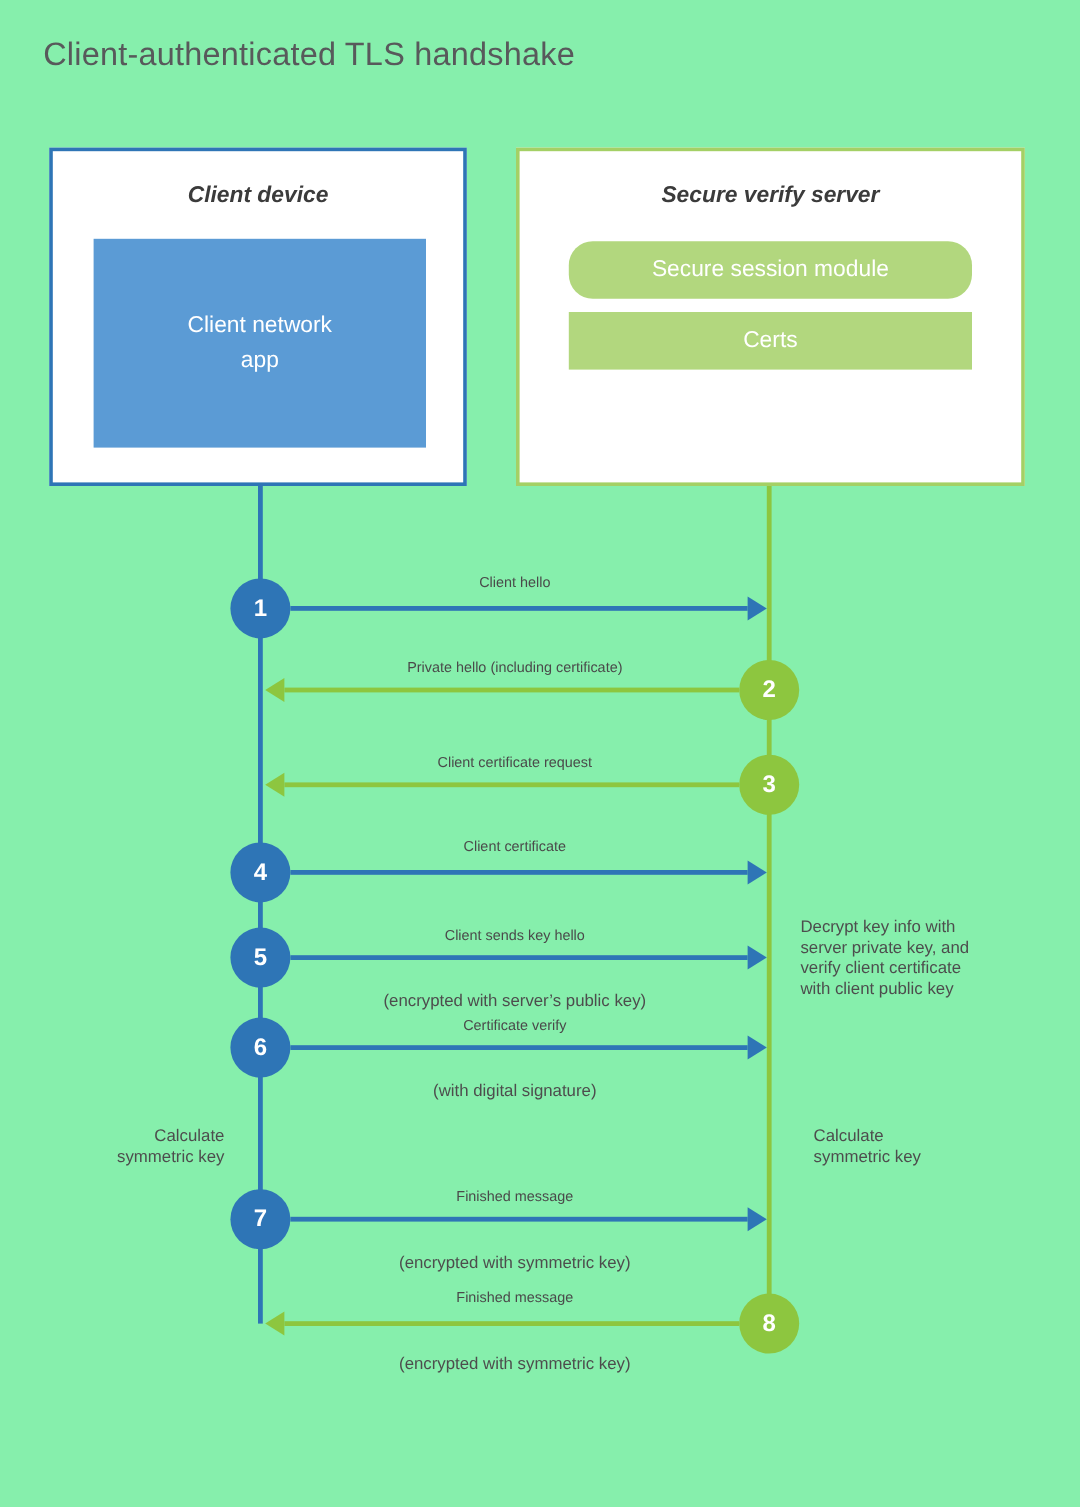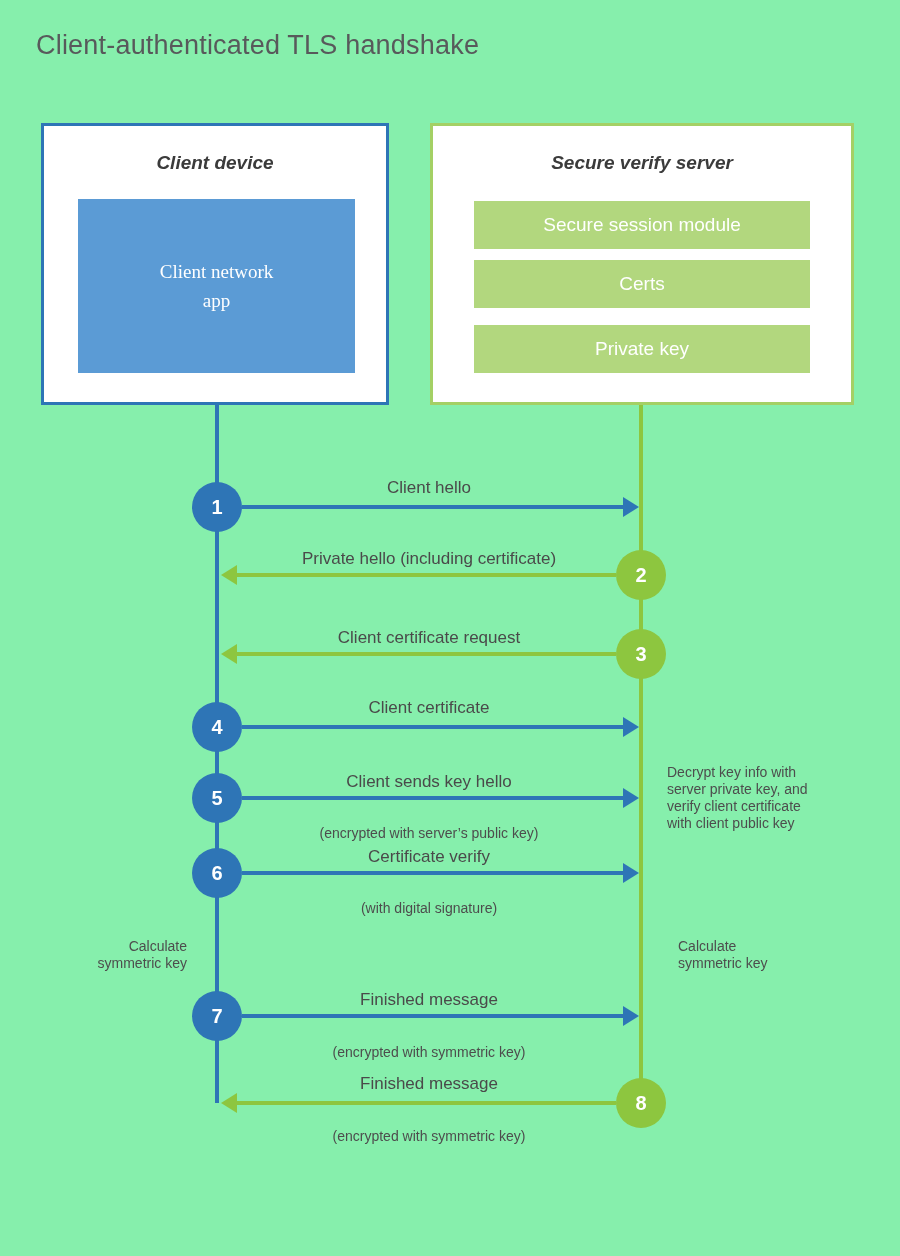--- a/index.html
+++ b/index.html
@@ -15,49 +15,49 @@
   .actor-box { position:absolute; top:123px; height:282px; background:#ffffff; box-sizing:border-box; }
   .client-box { left:41px;  width:348px; border:3px solid #2e75b6; }
   .server-box { left:430px; width:424px; border:3px solid #a4d065; }
   .actor-title {
     position:absolute; left:0; right:0; top:26px; text-align:center;
     font-size:19px; font-weight:700; color:#3b3b3b;font-style:italic;
   }
   .client-app {
     position:absolute; left:78px; top:199px; width:277px; height:174px;
     background:#5b9bd5; display:flex; align-items:center; justify-content:center;
-    color:#ffffff; font-size:19px; line-height:29px; text-align:center; white-space:pre-line;font-family:Liberation Serif, serif;
+    color:#ffffff; font-size:19px; line-height:29px; text-align:center; white-space:pre-line;
   }
   .server-bar {
     position:absolute; left:474px; width:336px; height:48px; background:#b2d77e;
     display:flex; align-items:center; justify-content:center;
     color:#ffffff; font-size:19px;
   }
-  .bar-1 { top:201px; } .bar-2 { top:260px; } .bar-3 { top:325px; }
+  .bar-1 { top:201px;border-radius:20px; } .bar-2 { top:260px; } .bar-3 { top:325px; }
   
   .lifeline { position:absolute; top:405px; width:4px; height:698px; }
   .lifeline-client { left:215px; background:#2e75b6; }
   .lifeline-server { left:639px; background:#8dc63f; }
   
   .circle {
     position:absolute; width:50px; height:50px; border-radius:50%;
     display:flex; align-items:center; justify-content:center;
     color:#ffffff; font-size:20px; font-weight:700;
   }
   .circle.blue  { left:192px; background:#2e75b6; }
   .circle.green { left:616px; background:#8dc63f; }
   .arrow-line { position:absolute; height:4px; }
   .arrow-line.blue  { left:242px; width:381px; background:#2e75b6; }
   .arrow-line.green { left:237px; width:379px; background:#8dc63f; }
   .arrow-head { position:absolute; width:0; height:0; border-top:10px solid transparent; border-bottom:10px solid transparent; }
   .arrow-head.blue  { left:623px; border-left:16px solid #2e75b6; }
   .arrow-head.green { left:221px; border-right:16px solid #8dc63f; }
   .msg-label {
     position:absolute; left:229px; width:400px; text-align:center;
-    font-size:17px; color:#4a4a4a;
+    font-size:12px; color:#4a4a4a;
   }
   .msg-sublabel {
     position:absolute; left:229px; width:400px; text-align:center;
     font-size:14px; color:#4d4d4d;margin-top:16px;
   }
   .side-note {
     position:absolute; font-size:14px; line-height:17px; color:#4d4d4d; white-space:pre-line;
   }
   .note-left  { left:37px; width:150px; text-align:right; top:938px; }
   .note-right { left:678px; width:150px; text-align:left; top:938px; }
@@ -74,21 +74,20 @@
     <div class="actor-title">Client device</div>
   </div>
   <div class="client-app">Client network
 app</div>
 
   <div class="actor-box server-box">
     <div class="actor-title">Secure verify server</div>
   </div>
   <div class="server-bar bar-1">Secure session module</div>
   <div class="server-bar bar-2">Certs</div>
-  <div class="server-bar bar-3">Private key</div>
 
   <div class="lifeline lifeline-client"></div>
   <div class="lifeline lifeline-server"></div>
 
   <div class="step">
     <div class="msg-label" style="top:478px">Client hello</div>
     <div class="arrow-line blue" style="top:505px"></div>
     <div class="arrow-head blue" style="top:497px"></div>
     <div class="circle blue" style="top:482px">1</div>
   </div>

